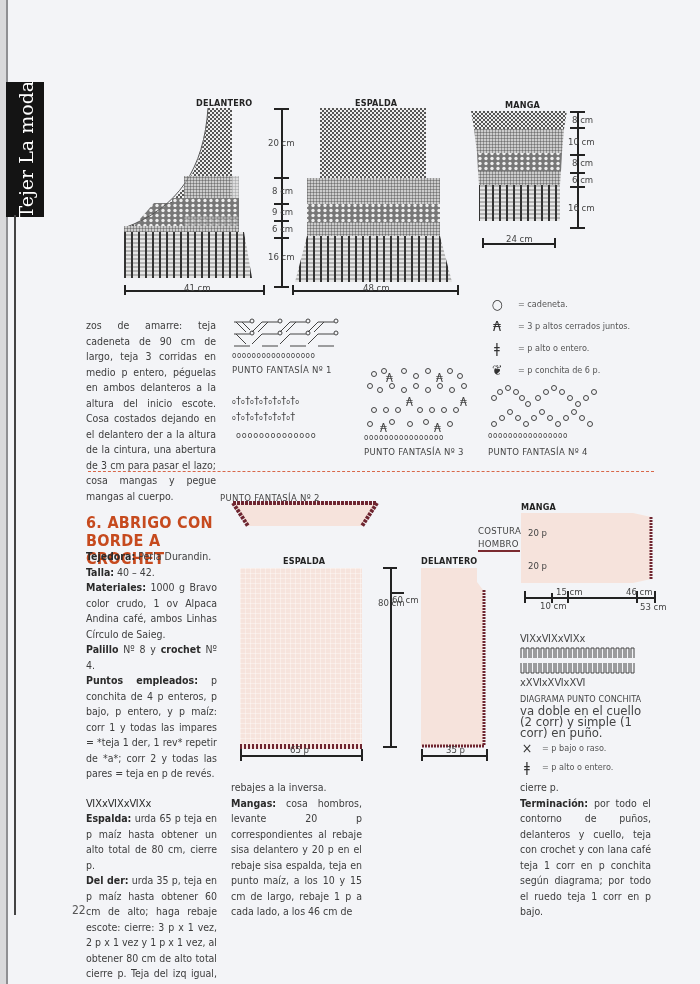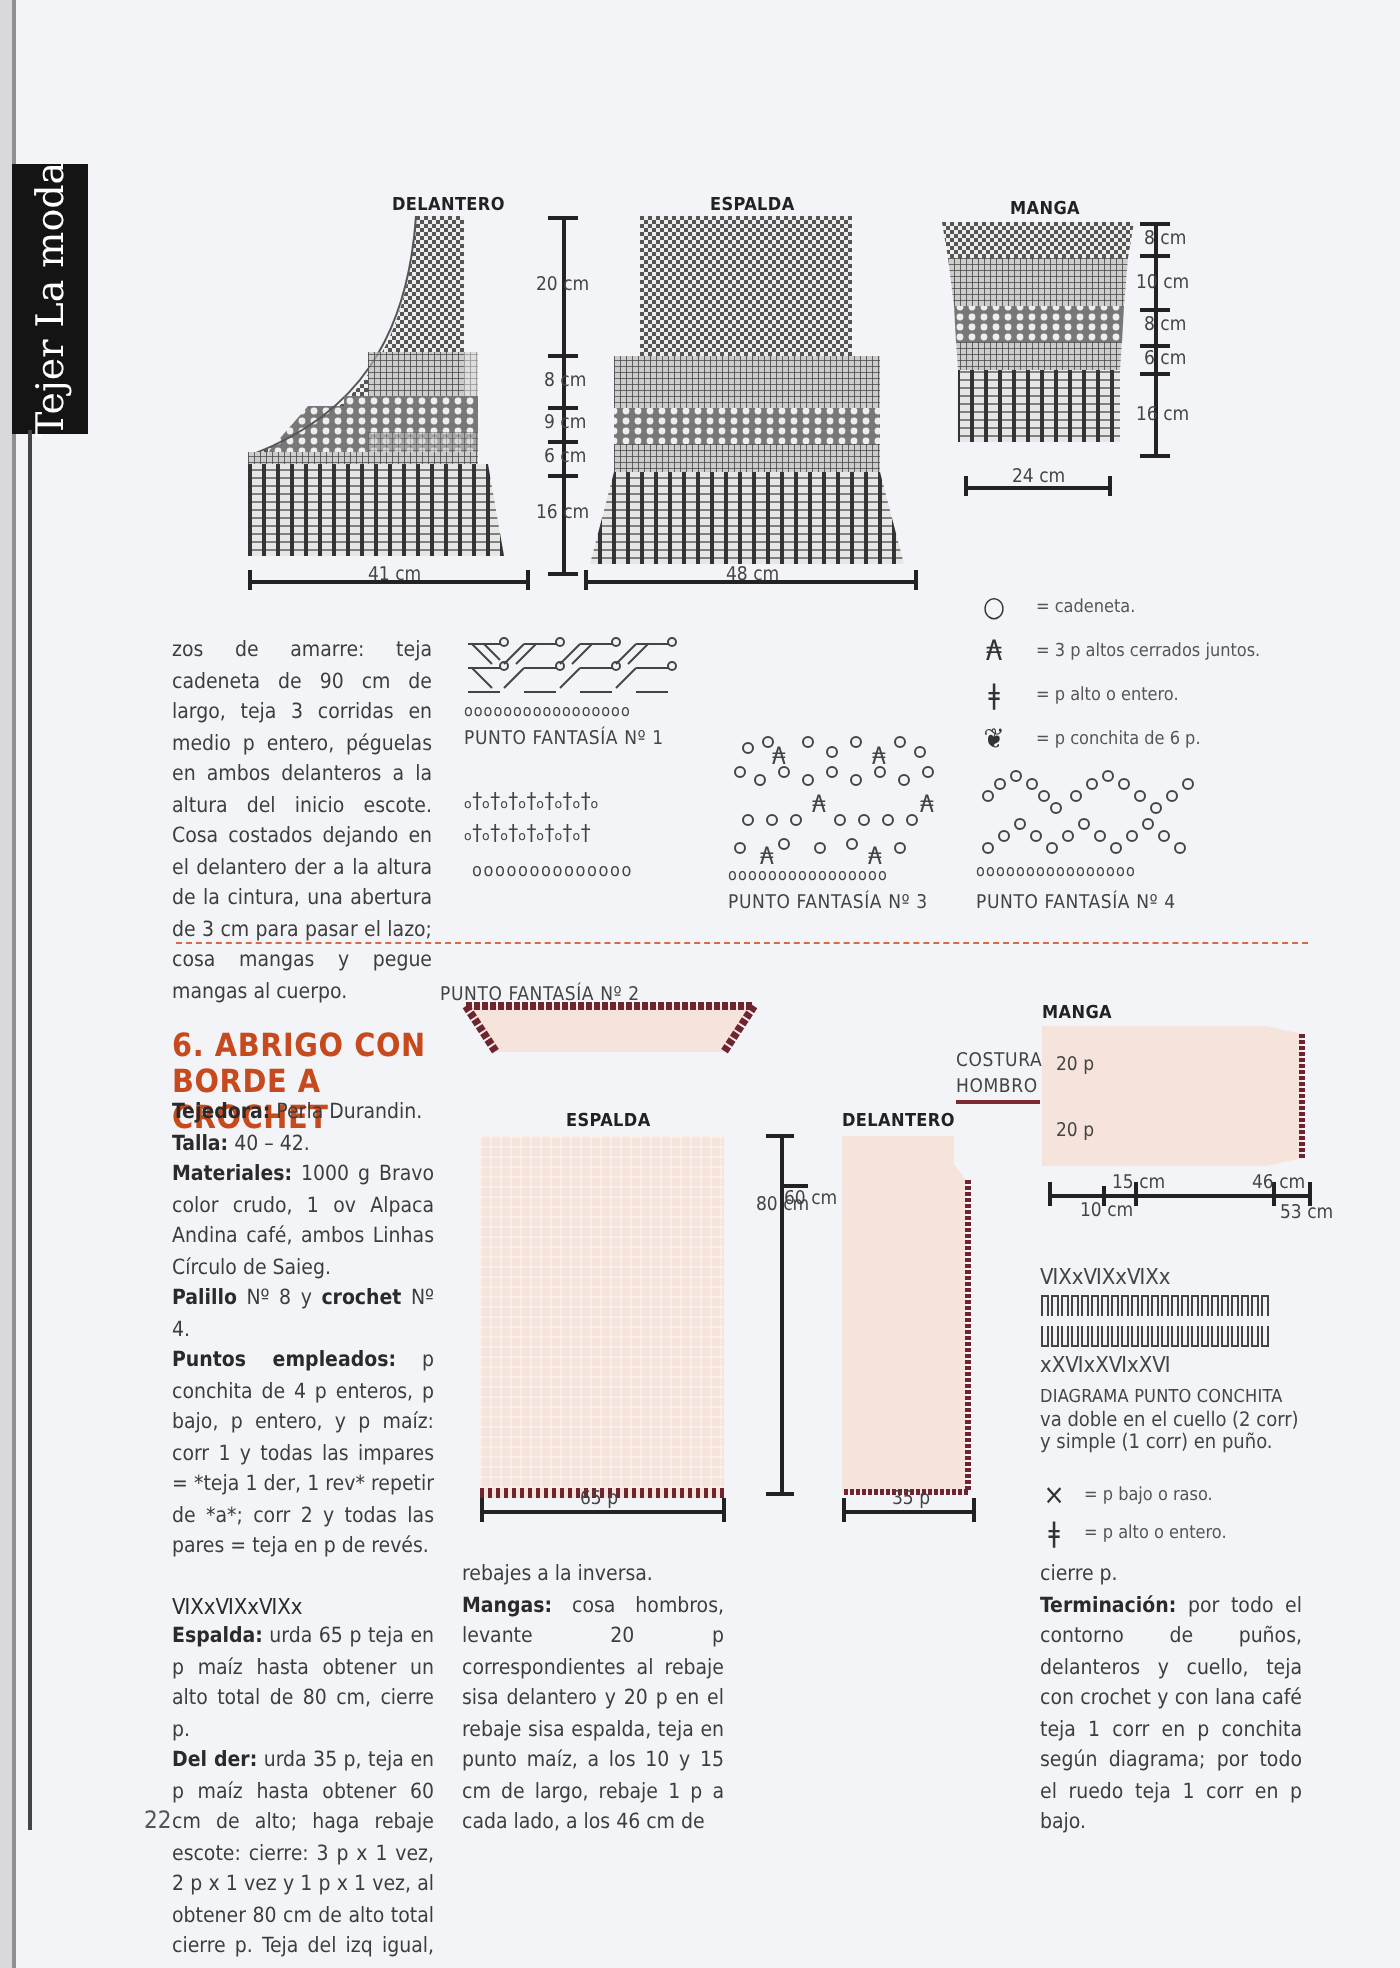--- a/index.html
+++ b/index.html
@@ -361,21 +361,21 @@
     <rect x="0" y="17" width="118" height="11" fill="url(#ribsv)"></rect>
     <g stroke="#444" stroke-width="1" fill="none">
       <path d="M1 28 V18 H4 V28 M6 28 V18 H9 V28 M11 28 V18 H14 V28 M16 28 V18 H19 V28 M21 28 V18 H24 V28 M26 28 V18 H29 V28 M31 28 V18 H34 V28 M36 28 V18 H39 V28 M41 28 V18 H44 V28 M46 28 V18 H49 V28 M51 28 V18 H54 V28 M56 28 V18 H59 V28 M61 28 V18 H64 V28 M66 28 V18 H69 V28 M71 28 V18 H74 V28 M76 28 V18 H79 V28 M81 28 V18 H84 V28 M86 28 V18 H89 V28 M91 28 V18 H94 V28 M96 28 V18 H99 V28 M101 28 V18 H104 V28 M106 28 V18 H109 V28 M111 28 V18 H114 V28"></path>
       <path d="M1 33 V43 H4 V33 M6 33 V43 H9 V33 M11 33 V43 H14 V33 M16 33 V43 H19 V33 M21 33 V43 H24 V33 M26 33 V43 H29 V33 M31 33 V43 H34 V33 M36 33 V43 H39 V33 M41 33 V43 H44 V33 M46 33 V43 H49 V33 M51 33 V43 H54 V33 M56 33 V43 H59 V33 M61 33 V43 H64 V33 M66 33 V43 H69 V33 M71 33 V43 H74 V33 M76 33 V43 H79 V33 M81 33 V43 H84 V33 M86 33 V43 H89 V33 M91 33 V43 H94 V33 M96 33 V43 H99 V33 M101 33 V43 H104 V33 M106 33 V43 H109 V33 M111 33 V43 H114 V33"></path>
     </g>
     <text x="0" y="56" font-size="11" fill="#444">ⅹⅩⅥⅹⅩⅥⅹⅩⅥ</text>
   </svg>
 </div>
 <div class="abs" style="left:520px;top:694px;width:135px;font-size:9px;line-height:11px;color:#444;">
   <div style="letter-spacing:0.1px;">DIAGRAMA PUNTO CONCHITA</div>
-  <div style="font-size:10px;">va doble en el cuello (2 corr) y simple (1 corr) en puño.</div>
+  <div style="font-size:13px;">va doble en el cuello (2 corr) y simple (1 corr) en puño.</div>
 </div>
 <div class="abs" style="left:520px;top:738px;width:140px;">
   <div class="legend-row" style="height:19px;">
     <span class="legend-sym" style="width:14px;">×</span>
     <span>= p bajo o raso.</span>
   </div>
   <div class="legend-row" style="height:19px;">
     <span class="legend-sym" style="width:14px;">ǂ</span>
     <span>= p alto o entero.</span>
   </div>

